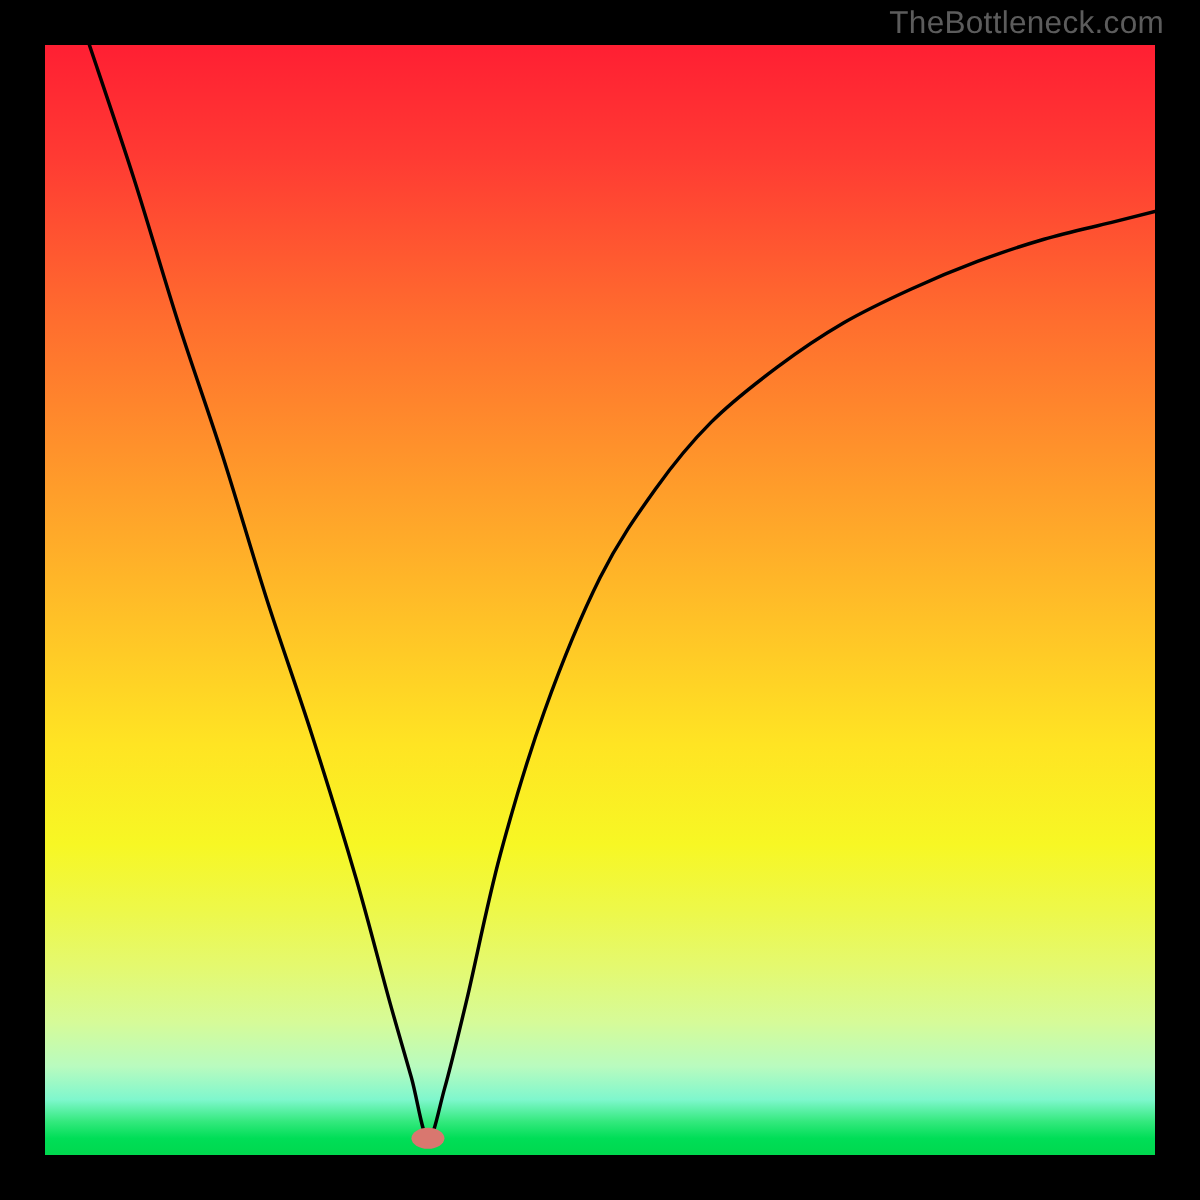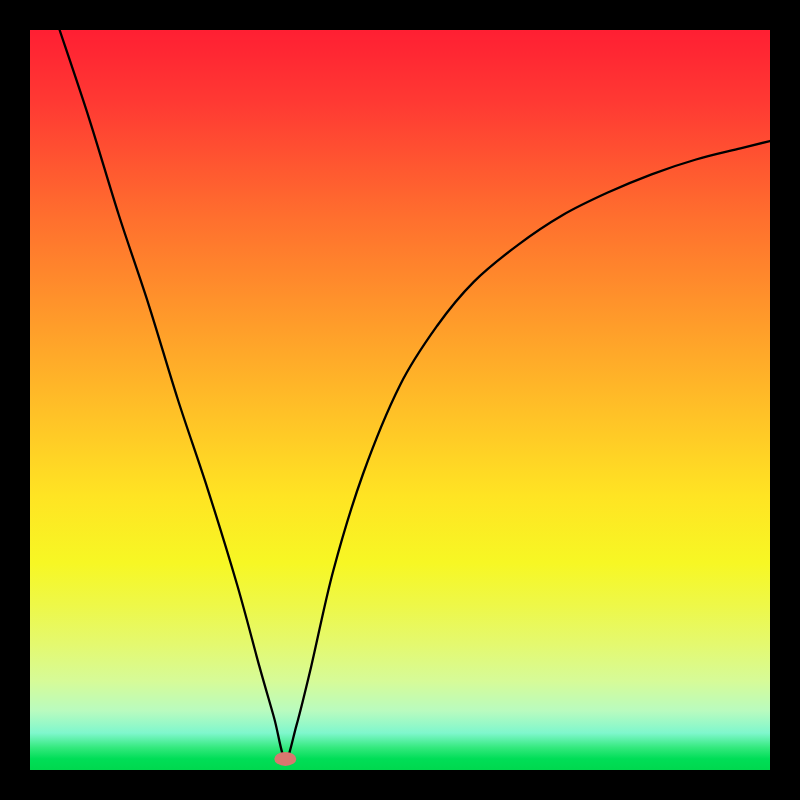--- a/index.html
+++ b/index.html
@@ -58,20 +58,21 @@
     top: 0;
     width: 740px;
     height: 740px;
   }
 </style>
 </head>
 <body>
 
 <div class="frame">
 
+  <div class="attribution">TheBottleneck.com</div>
 
   <div class="plot-area">
     <svg class="curve" viewBox="0 0 740 740" preserveAspectRatio="none">
       <path id="curve-path" fill="none" stroke="#000" stroke-width="2.3" stroke-linejoin="round" stroke-linecap="round" d="M 29.60 0.00 C 34.53 14.80, 49.33 57.97, 59.20 88.80 C 69.07 119.63, 78.93 154.17, 88.80 185.00 C 98.67 215.83, 108.53 242.97, 118.40 273.80 C 128.27 304.63, 138.13 339.17, 148.00 370.00 C 157.87 400.83, 167.73 427.97, 177.60 458.80 C 187.47 489.63, 198.57 525.40, 207.20 555.00 C 215.83 584.60, 223.23 614.20, 229.40 636.40 C 235.57 658.60, 239.88 672.78, 244.20 688.20 C 248.52 703.62, 251.60 727.67, 255.30 728.90 C 259.00 730.13, 262.08 711.02, 266.40 695.60 C 270.72 680.18, 275.03 662.30, 281.20 636.40 C 287.37 610.50, 294.77 572.27, 303.40 540.20 C 312.03 508.13, 321.90 474.83, 333.00 444.00 C 344.10 413.17, 357.67 379.87, 370.00 355.20 C 382.33 330.53, 394.67 313.27, 407.00 296.00 C 419.33 278.73, 430.43 265.17, 444.00 251.60 C 457.57 238.03, 473.60 225.70, 488.40 214.60 C 503.20 203.50, 518.00 193.63, 532.80 185.00 C 547.60 176.37, 562.40 169.58, 577.20 162.80 C 592.00 156.02, 606.80 149.85, 621.60 144.30 C 636.40 138.75, 651.20 133.82, 666.00 129.50 C 680.80 125.18, 698.07 121.48, 710.40 118.40 C 722.73 115.32, 735.07 112.23, 740.00 111.00"></path>
       <ellipse id="marker-ellipse" fill="#d9776f" rx="11" ry="7" cx="255.30" cy="728.90"></ellipse>
     </svg>
   </div>
 
 </div>
 

